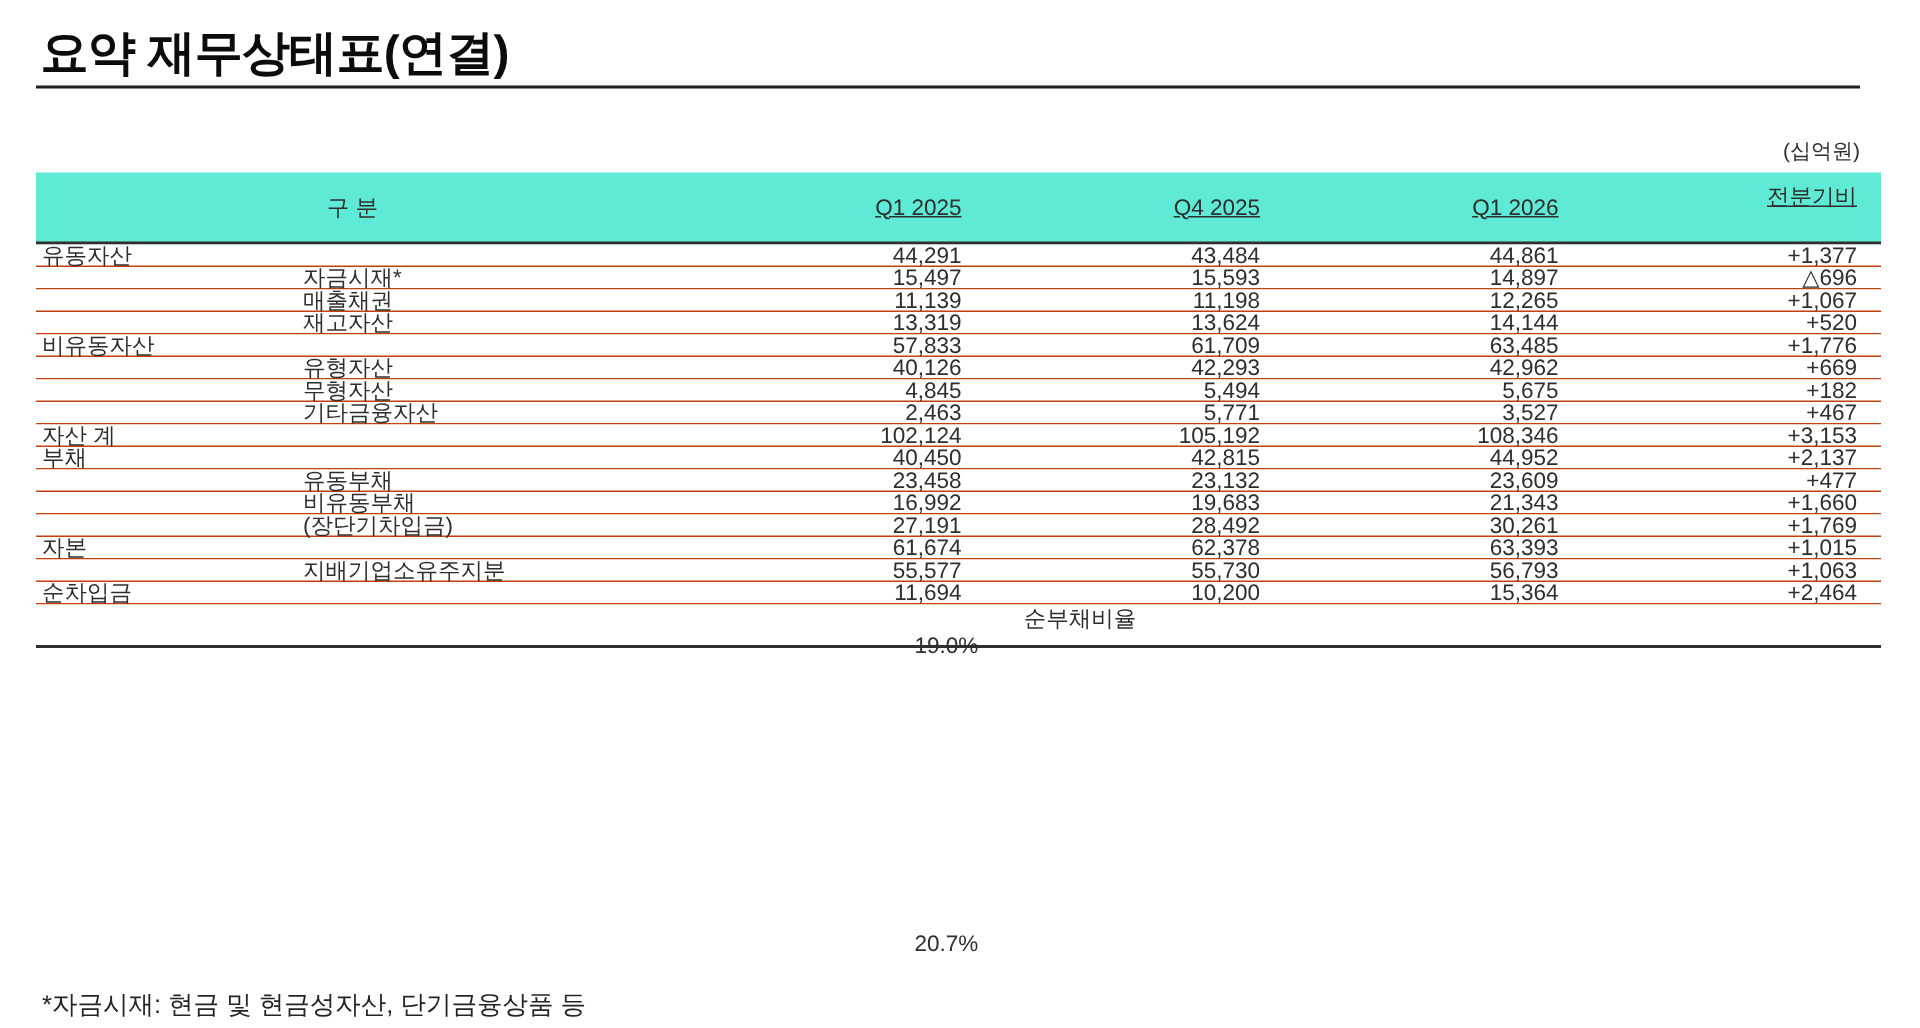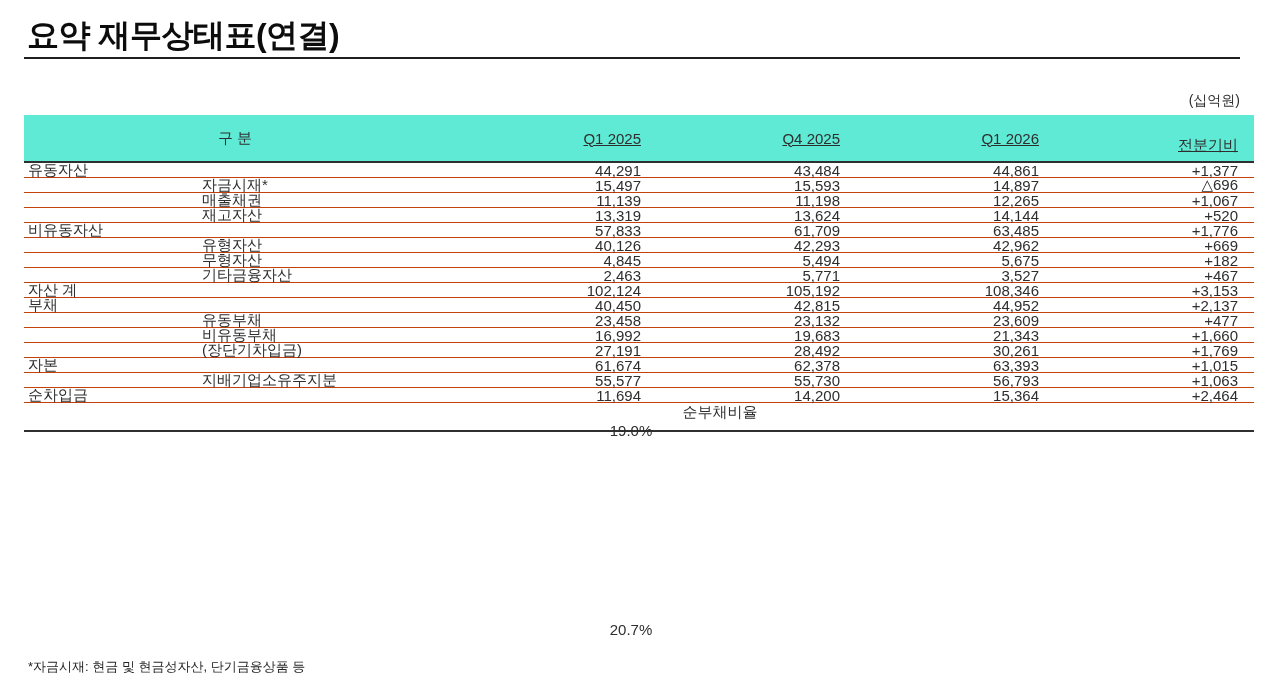--- a/index.html
+++ b/index.html
@@ -43,27 +43,27 @@
     padding-right: 16px;
     background: #ffffff;
   }
   .tbody .trow:last-child { border-bottom: 2px solid #2f2f2f; height: 29px; flex-direction: column; }
 
   .c-label { flex: 1 1 auto; text-align: left; padding-left: 4px; font-size: 15px; }
   .c-val   { flex: 0 0 199px; text-align: right; font-size: 15px; white-space: nowrap; }
 
   .thead .c-label { display: flex; align-items: center; justify-content: center; font-size: 15px; }
   .thead .c-val   { display: flex; align-items: center; justify-content: flex-end; text-decoration: underline; }
-  .thead .c-val.last { align-items: flex-end; padding-bottom: 6px; }
+  .thead .c-val.last { align-items: flex-end; padding-bottom: 20px; }
 
   .trow.sub .c-label { padding-left: 178px; }
 
   .footnote {
     position: absolute; left: 4px; top: 658px;
-    font-size: 13px; color: #242424; white-space: nowrap;
+    font-size: 17px; color: #242424; white-space: nowrap;
   }
 </style>
 </head>
 <body>
 
 <div class="page">
 
   <h1 class="title">요약 재무상태표(연결)</h1>
   <div class="title-rule"></div>
   <div class="unit">(십억원)</div>
@@ -196,21 +196,21 @@
         <div class="c-label">지배기업소유주지분</div>
         <div class="c-val">55,577</div>
         <div class="c-val">55,730</div>
         <div class="c-val">56,793</div>
         <div class="c-val">+1,063</div>
       </div>
 
       <div class="trow">
         <div class="c-label">순차입금</div>
         <div class="c-val">11,694</div>
-        <div class="c-val">14,200</div>
+        <div class="c-val">10,200</div>
         <div class="c-val">15,364</div>
         <div class="c-val">+2,464</div>
       </div>
 
       <div class="trow sub">
         <div class="c-label">순부채비율</div>
         <div class="c-val">19.0%</div>
         <div class="c-val">20.7%</div>
         <div class="c-val">24.2%</div>
         <div class="c-val">+3.5%p</div>

